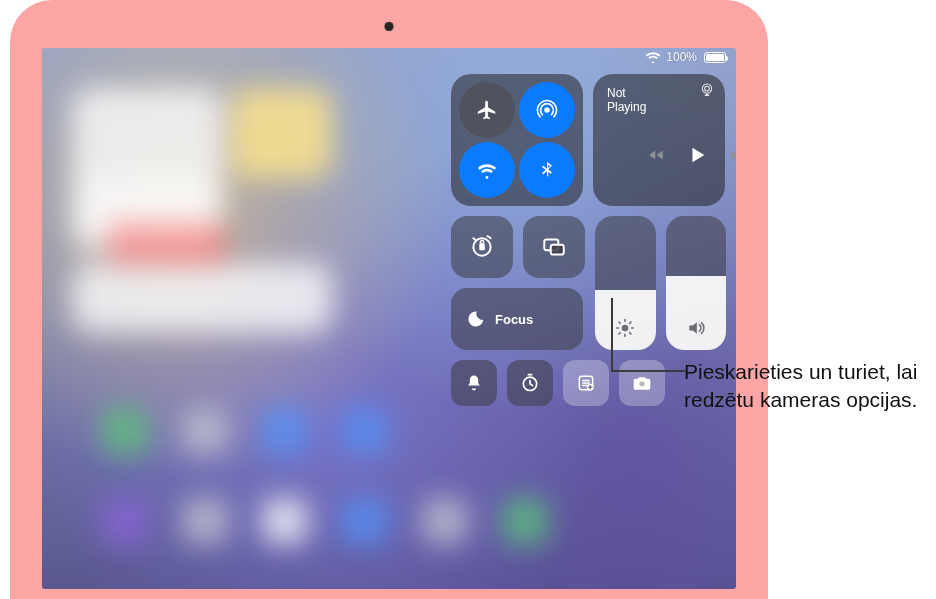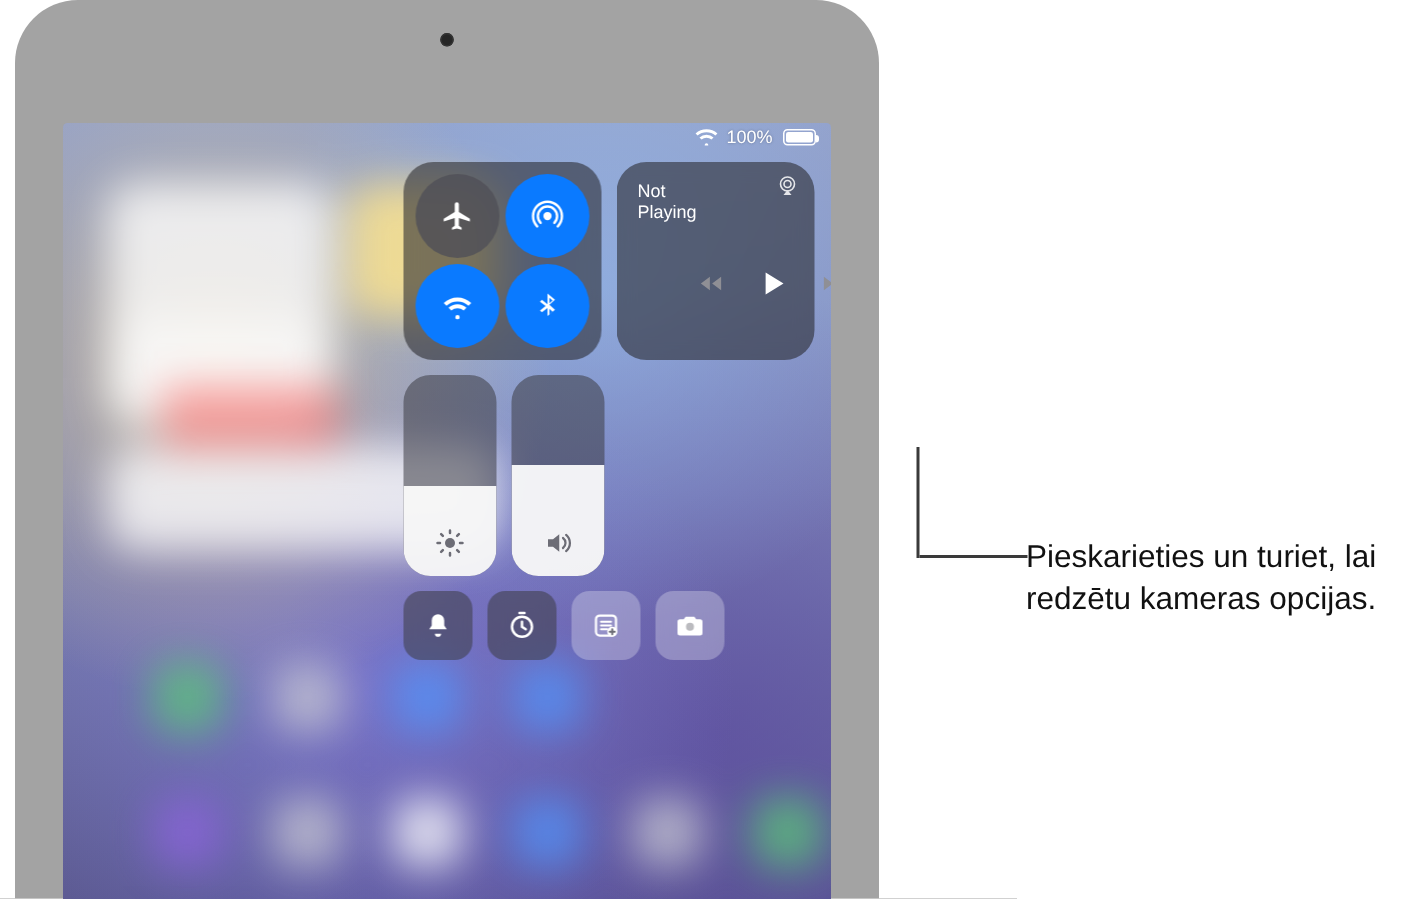--- a/index.html
+++ b/index.html
@@ -8,25 +8,25 @@
       height: 599px;
       font-family: -apple-system, "Helvetica Neue", Arial, sans-serif;
       background: #fff;
       position: relative;
       overflow: hidden;
     }
     .device-frame {
       position: absolute;
       left: 10px;
       top: 0;
-      width: 576px;
+      width: 758px;
       height: 599px;
-      background: #a3a3a3;
+      background: #fca5a5;
       border-radius: 42px 42px 0 0;
-      padding: 82px 32px 0 32px;
+      padding: 48px 32px 0 32px;
     }
     .camera-dot {
       position: absolute;
       left: 50%;
       top: 22px;
       transform: translateX(-50%);
       width: 9px; height: 9px;
       background: #262626;
       border-radius: 50%;
       box-shadow: 0 0 0 1px #333 inset;
@@ -262,20 +262,45 @@
             <span>
               <svg width="20" height="18" viewBox="0 0 24 24">
                   <path d="M3 6l8 6-8 6zM13 6l8 6-8 6z" fill="#8f8f95"></path>
                 </svg>
             </span>
           </div>
         </div>
       </div>
 
       <div class="row">
+        <div style="display:flex;flex-direction:column;gap:10px;">
+          <div class="row">
+            <div class="tile square off">
+              <svg width="26" height="26" viewBox="0 0 24 24" fill="none" stroke="#fff" stroke-width="1.8">
+                  <circle cx="12" cy="12" r="8"></circle>
+                  <path d="M12 9v3l2 1" stroke-linecap="round"></path>
+                  <path d="M4 4l2.5 2M20 4a9 9 0 00-3-2" stroke-linecap="round"></path>
+                  <rect x="9.5" y="9" width="5" height="6" rx="1" fill="#fff" stroke="none"></rect>
+                  <path d="M10.5 9V7.5a1.5 1.5 0 013 0V9" stroke="#fff" stroke-width="1.3" fill="none"></path>
+                </svg>
+            </div>
+            <div class="tile square off">
+              <svg width="26" height="26" viewBox="0 0 24 24" fill="none" stroke="#fff" stroke-width="1.8">
+                  <rect x="3" y="5" width="13" height="10" rx="2"></rect>
+                  <rect x="9" y="10" width="12" height="9" rx="2" fill="rgba(60,60,68,0.85)"></rect>
+                </svg>
+            </div>
+          </div>
+          <div class="tile focus off">
+            <svg width="20" height="20" viewBox="0 0 24 24">
+                <path d="M14 3a9 9 0 108 10 7.5 7.5 0 01-8-10z" fill="#fff"></path>
+              </svg>
+            <span class="focus-label">Focus</span>
+          </div>
+        </div>
 
         <div class="slider">
           <div class="slider-fill" style="height:45%;"></div>
           <span class="slider-icon">
             <svg width="20" height="20" viewBox="0 0 24 24">
                 <circle cx="12" cy="12" r="4" fill="#6d6d76"></circle>
                 <g stroke="#6d6d76" stroke-width="2" stroke-linecap="round">
                   <path d="M12 2v2M12 20v2M2 12h2M20 12h2M4.9 4.9l1.4 1.4M17.7 17.7l1.4 1.4M4.9 19.1l1.4-1.4M17.7 6.3l1.4-1.4"></path>
                 </g>
               </svg>

